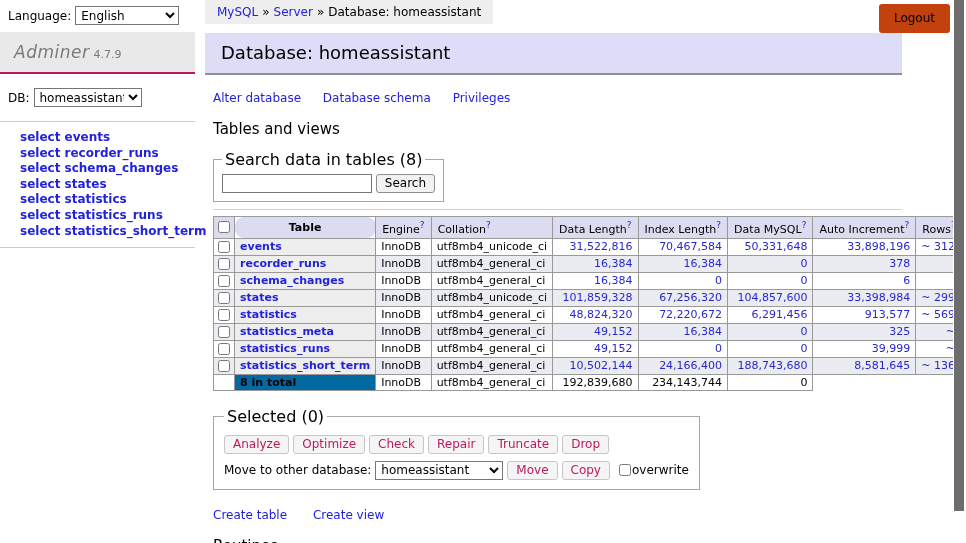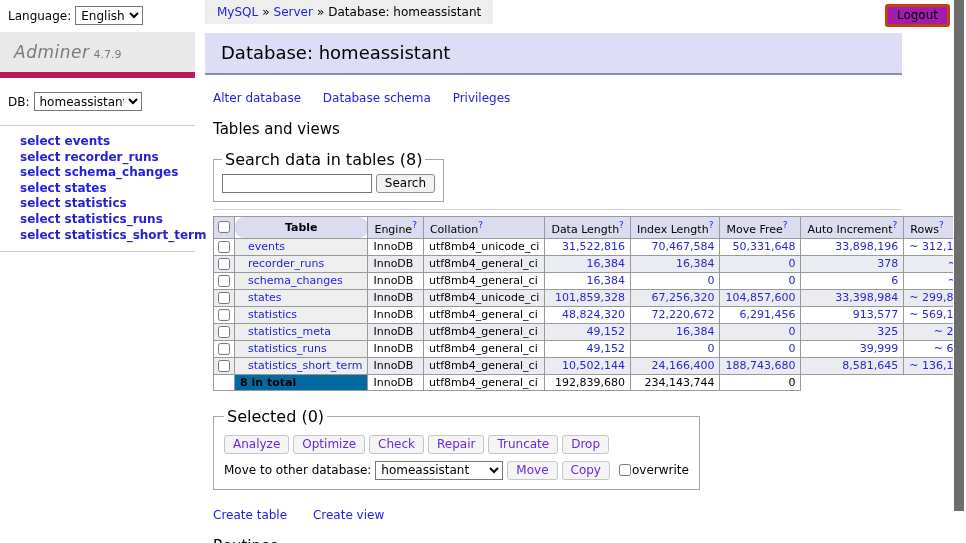--- a/index.html
+++ b/index.html
@@ -12,23 +12,23 @@
   a { color: #2222dd; text-decoration: none; cursor: pointer; }
 
   
   #sidebar { position: absolute; left: 0; top: 0; width: 195px; }
   .lang-row { padding: 6px 8px 5px 8px; }
   .lang-row label { margin-right: 4px; }
   select {
     font-family: "DejaVu Sans", sans-serif; font-size: 12px;
     border: 1px solid #767676; background: #fff; height: 19px; padding: 0 1px;
   }
-  .lang-row select { width: 68px; }
+  .lang-row select { width: 104px; }
   #logo {
-    background: #e9e9e9; border-bottom: 6px solid #be185d;
+    background: #e9e9e9; border-bottom: 2px solid #be185d;
     padding: 10px 14px; margin: 2px 0 0 0;
   }
   #logo .brand { font-style: italic; color: #7a7a7a; font-size: 17px; letter-spacing: .5px; }
   #logo .version { color: #7a7a7a; font-size: 11px; margin-left: 4px; }
   .db-row { padding: 14px 8px 6px 8px; }
   .db-row label { margin-right: 4px; }
   .db-row select { width: 108px; }
   .side-actions { padding: 6px 8px 2px 8px; line-height: 1.35; }
   .side-actions a { margin-right: 14px; white-space: nowrap; }
   .side-hr { border: 0; border-top: 1px solid #ccc; margin: 8px 0; }
@@ -37,21 +37,21 @@
 
   
   #breadcrumb {
     position: absolute; left: 205px; top: 0; height: 24px; line-height: 24px;
     background: #eeeeee; padding: 0 12px; white-space: nowrap;
   }
   #breadcrumb .sep { color: #000; margin: 0 4px; }
   #logout-btn {
     position: absolute; top: 4px; right: 16px;
     font-family: "DejaVu Sans", sans-serif; font-size: 12px;
-    background: #a21caf; border: 3px solid #c2410c; border-radius: 3px;
+    background: #c2410c; border: 6px solid #c2410c; border-radius: 3px;
     padding: 1px 9px 2px 9px; cursor: pointer;
   }
 
   
   #content { margin: 33px 64px 0 205px; }
   h2 {
     margin: 0; font-size: 18px; font-weight: normal;
     background: #ddddf7; border-bottom: 2px solid #8f8f9b;
     padding: 9px 16px 10px 16px;
   }
@@ -67,31 +67,31 @@
   .search-input {
     width: 150px; height: 19px; border: 1px solid #767676; background: #fff;
     font-family: "DejaVu Sans", sans-serif; font-size: 12px; padding: 0 3px;
     vertical-align: middle;
   }
   .btn {
     font-family: "DejaVu Sans", sans-serif; font-size: 12px;
     background: #f2f2f2; border: 1px solid #8d8d8d; border-radius: 3px;
     padding: 1px 8px 2px 8px; vertical-align: middle; cursor: pointer;
   }
-  .btn[disabled] { color: #6d28d9; border-color: #c6c6c6; background: #f5f5f5; cursor: default; }
+  .btn[disabled] { color: #be185d; border-color: #c6c6c6; background: #f5f5f5; cursor: default; }
   .content-rule { border: 0; border-top: 1px solid #d4d4d4; margin: 7px 0 0 0; }
 
   
   table { border-collapse: collapse; margin-top: 6px; font-size: 11px; }
   th, td { border: 1px solid #999; padding: 1px 5px; height: 16px; white-space: nowrap; }
   thead th { background: #dcdcf0; font-weight: normal; text-align: left; padding: 2px 6px; }
   thead th.col-table { font-weight: bold; text-align: center; border-radius: 9px; }
   thead th sup a { font-size: 9px; }
   tbody th { background: #eeeeee; text-align: left; font-weight: normal; }
-  tbody th a { font-weight: normal; margin-left: 8px; }
+  tbody th a { font-weight: bold; }
   td.num, th.num { text-align: right; }
   td.num a { color: #2727cf; }
   tr.even td { background: #ebecf2; }
   td.check, th.check { text-align: center; padding: 1px 3px; }
   input[type="checkbox"] { width: 12px; height: 12px; margin: 1px; vertical-align: middle; }
   tr.total th { background: #0369a1; font-weight: bold; }
   tr.total td.num { color: #000; }
 
   
   #selected-fieldset { margin-top: 16px; padding: 7px 10px 9px 10px; }
@@ -172,21 +172,21 @@
         <col style="width:57px">
       </colgroup>
       <thead>
         <tr>
           <th class="check"><input type="checkbox" style=""></th>
           <th class="col-table">Table</th>
           <th><span>Engine</span><sup><a href="#">?</a></sup></th>
           <th><span>Collation</span><sup><a href="#">?</a></sup></th>
           <th><span>Data Length</span><sup><a href="#">?</a></sup></th>
           <th><span>Index Length</span><sup><a href="#">?</a></sup></th>
-          <th><span>Move Free</span><sup><a href="#">?</a></sup></th>
+          <th><span>Data MySQL</span><sup><a href="#">?</a></sup></th>
           <th><span>Auto Increment</span><sup><a href="#">?</a></sup></th>
           <th><span>Rows</span><sup><a href="#">?</a></sup></th>
 
         </tr>
       </thead>
       <tbody>
         <tr>
           <td class="check"><input type="checkbox" style=""></td>
           <th><a href="#">events</a></th>
           <td>InnoDB</td>

